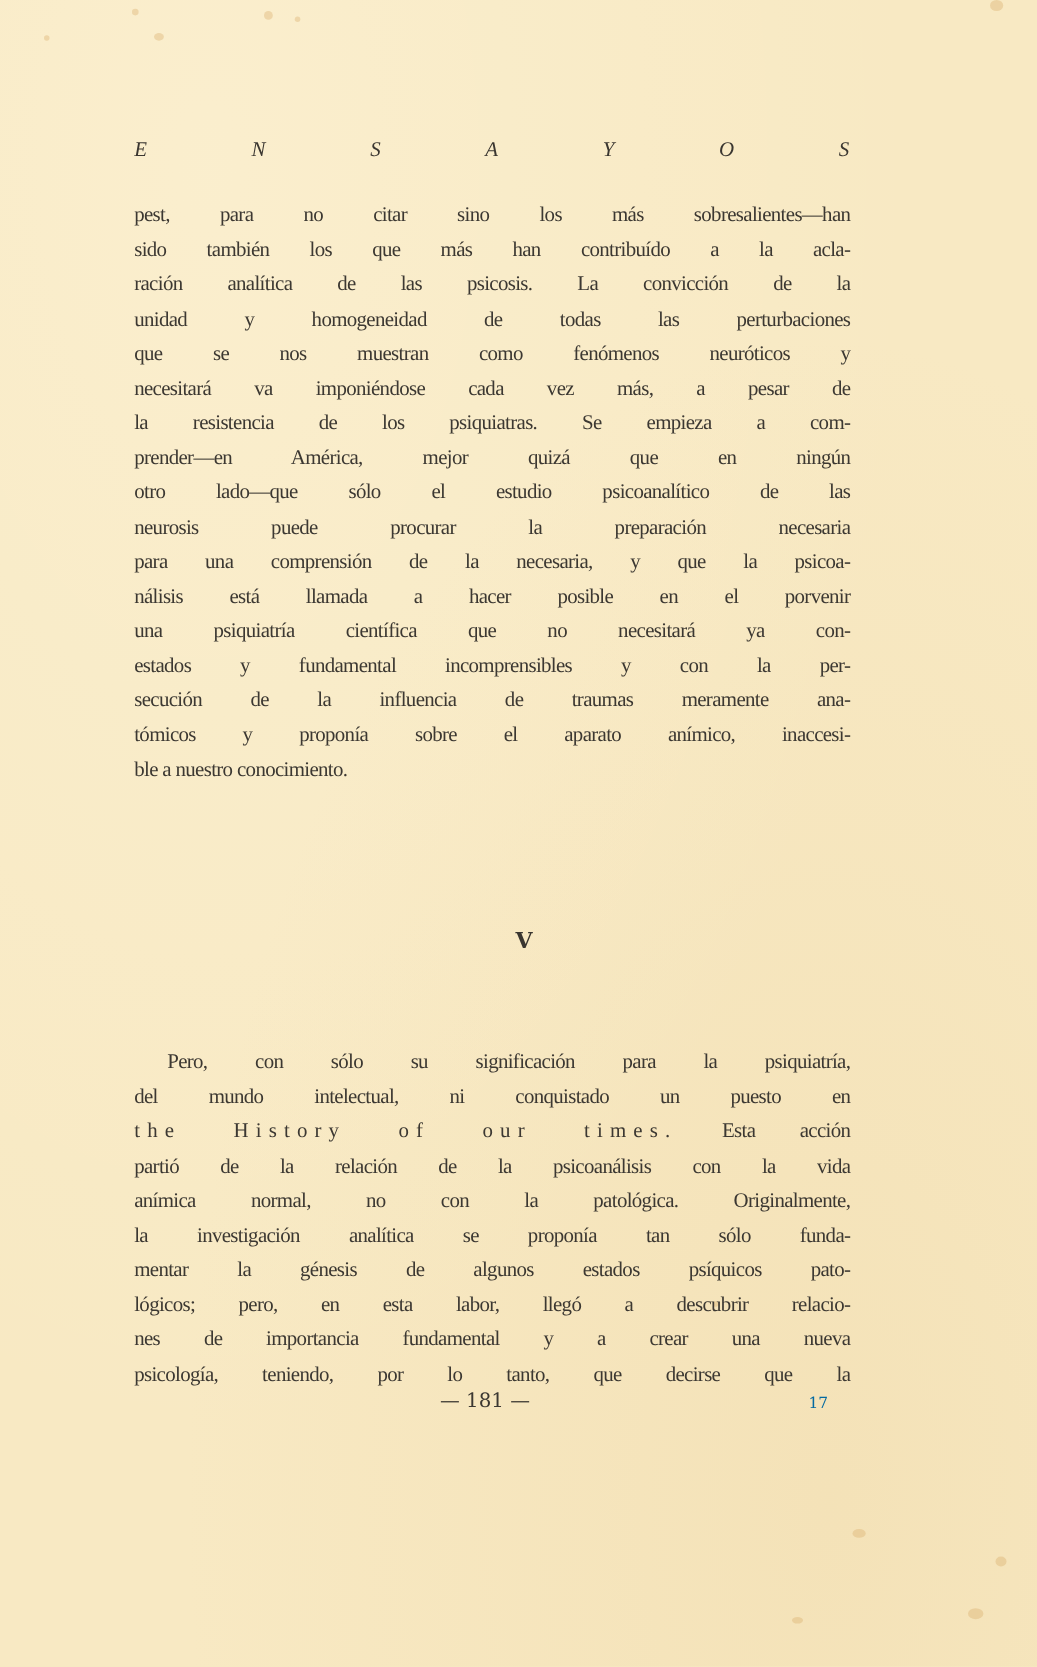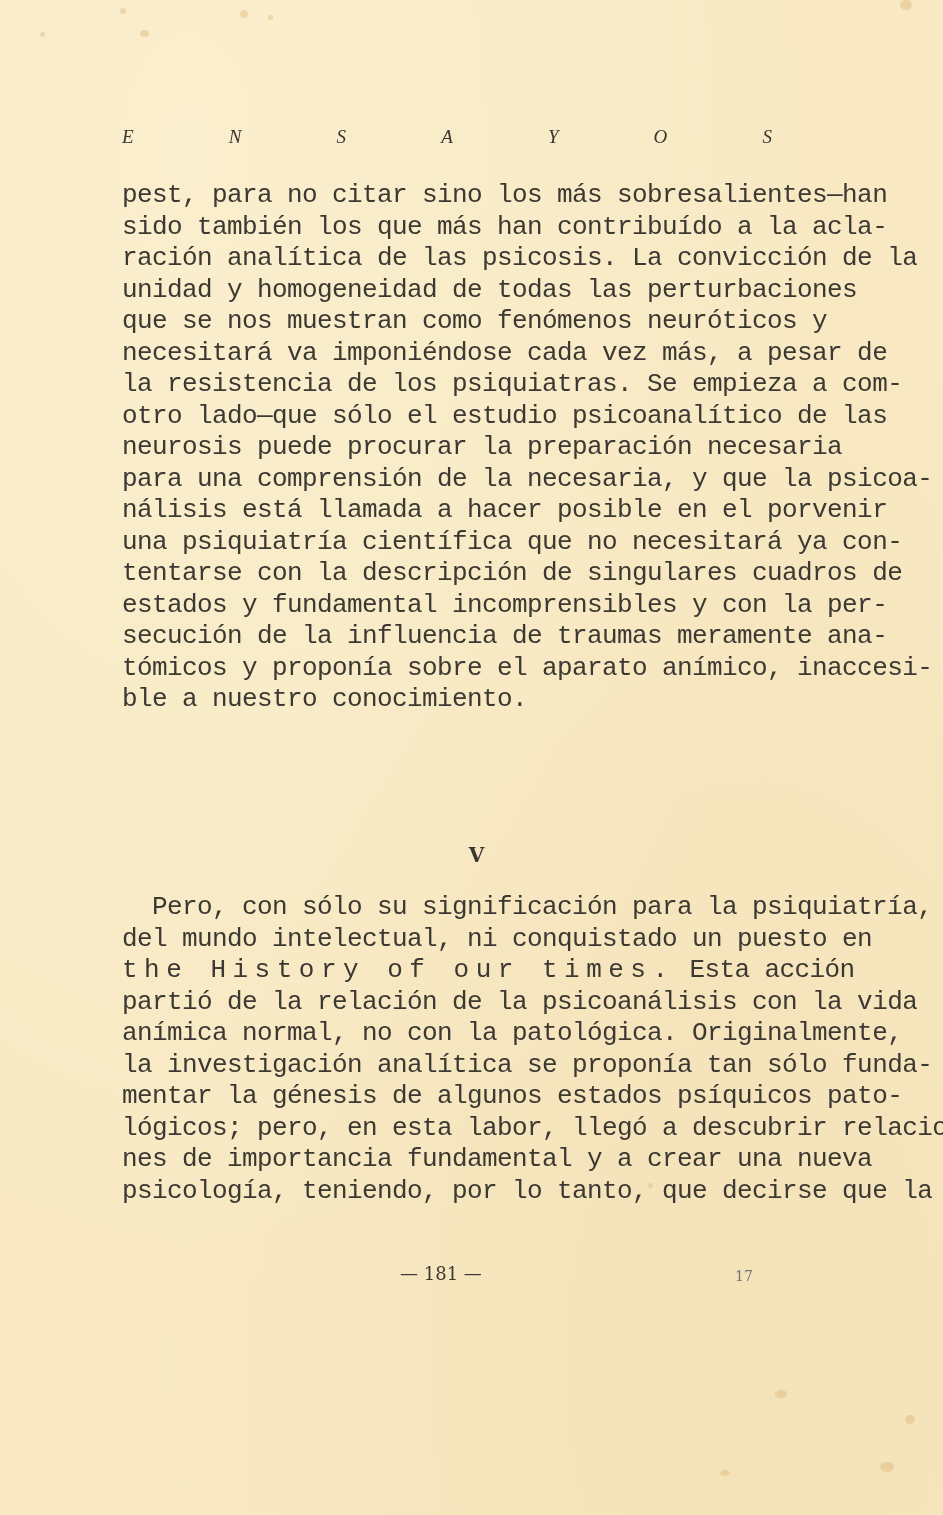--- a/index.html
+++ b/index.html
@@ -37,22 +37,22 @@
       justify-content: space-between;
       font-family: "Liberation Serif", serif;
       font-style: italic;
       font-size: 19px;
       color: #3a3630;
     }
     .text-block {
       position: absolute;
       left: 122px;
       width: 651px;
-      font-family: Liberation Mono, monospace;
-      font-size: 26px;
+      font-family: Liberation Serif, serif;
+      font-size: 19px;
       line-height: 31.5px;
       color: #3c3832;
       letter-spacing: -0.6px;
       word-spacing: 0px;
     }
     .text-block .line {
       display: block;
       white-space: nowrap;
       text-align: justify;
       text-align-last: justify;
@@ -60,21 +60,21 @@
     .text-block .line.last {
       text-align-last: left;
     }
     .text-block .line.indent {
       padding-left: 30px;
     }
     .spaced {
       letter-spacing: 6.5px;
     }
     #block1 { top: 180px; }
-    #block2 { top: 892px; }
+    #block2 { top: 950px; }
     .section-number {
       position: absolute;
       top: 843px;
       left: 0;
       width: 943px;
       text-align: center;
       padding-left: 0;
       font-family: "DejaVu Serif", serif;
       font-weight: bold;
       font-size: 20px;
@@ -88,21 +88,21 @@
       font-family: "DejaVu Serif", serif;
       font-size: 18px;
       color: #3c3832;
     }
     .signature {
       position: absolute;
       top: 1268px;
       left: 735px;
       font-family: "DejaVu Serif", serif;
       font-size: 14px;
-      color: #737373;
+      color: #0369a1;
     }
   </style>
 </head>
 <body>
 
 <div class="paper">
   <div class="spot" style="left:120px;top:8px;width:6px;height:6px;"></div>
   <div class="spot" style="left:240px;top:10px;width:8px;height:8px;"></div>
   <div class="spot" style="left:140px;top:30px;width:9px;height:7px;"></div>
   <div class="spot" style="left:40px;top:32px;width:5px;height:5px;"></div>
@@ -126,26 +126,26 @@
 </div>
 
 <div class="text-block" id="block1">
   <span class="line">pest, para no citar sino los más sobresalientes—han</span>
   <span class="line">sido también los que más han contribuído a la acla-</span>
   <span class="line">ración analítica de las psicosis. La convicción de la</span>
   <span class="line">unidad y homogeneidad de todas las perturbaciones</span>
   <span class="line">que se nos muestran como fenómenos neuróticos y</span>
   <span class="line">necesitará va imponiéndose cada vez más, a pesar de</span>
   <span class="line">la resistencia de los psiquiatras. Se empieza a com-</span>
+  <span class="line">prender—en América, mejor quizá que en ningún</span>
   <span class="line">otro lado—que sólo el estudio psicoanalítico de las</span>
   <span class="line">neurosis puede procurar la preparación necesaria</span>
   <span class="line">para una comprensión de la necesaria, y que la psicoa-</span>
   <span class="line">nálisis está llamada a hacer posible en el porvenir</span>
   <span class="line">una psiquiatría científica que no necesitará ya con-</span>
-  <span class="line">tentarse con la descripción de singulares cuadros de</span>
   <span class="line">estados y fundamental incomprensibles y con la per-</span>
   <span class="line">secución de la influencia de traumas meramente ana-</span>
   <span class="line">tómicos y proponía sobre el aparato anímico, inaccesi-</span>
   <span class="line last">ble a nuestro conocimiento.</span>
 </div>
 
 <div class="section-number"><span>V</span></div>
 
 <div class="text-block" id="block2">
   <span class="line indent">Pero, con sólo su significación para la psiquiatría,</span>

